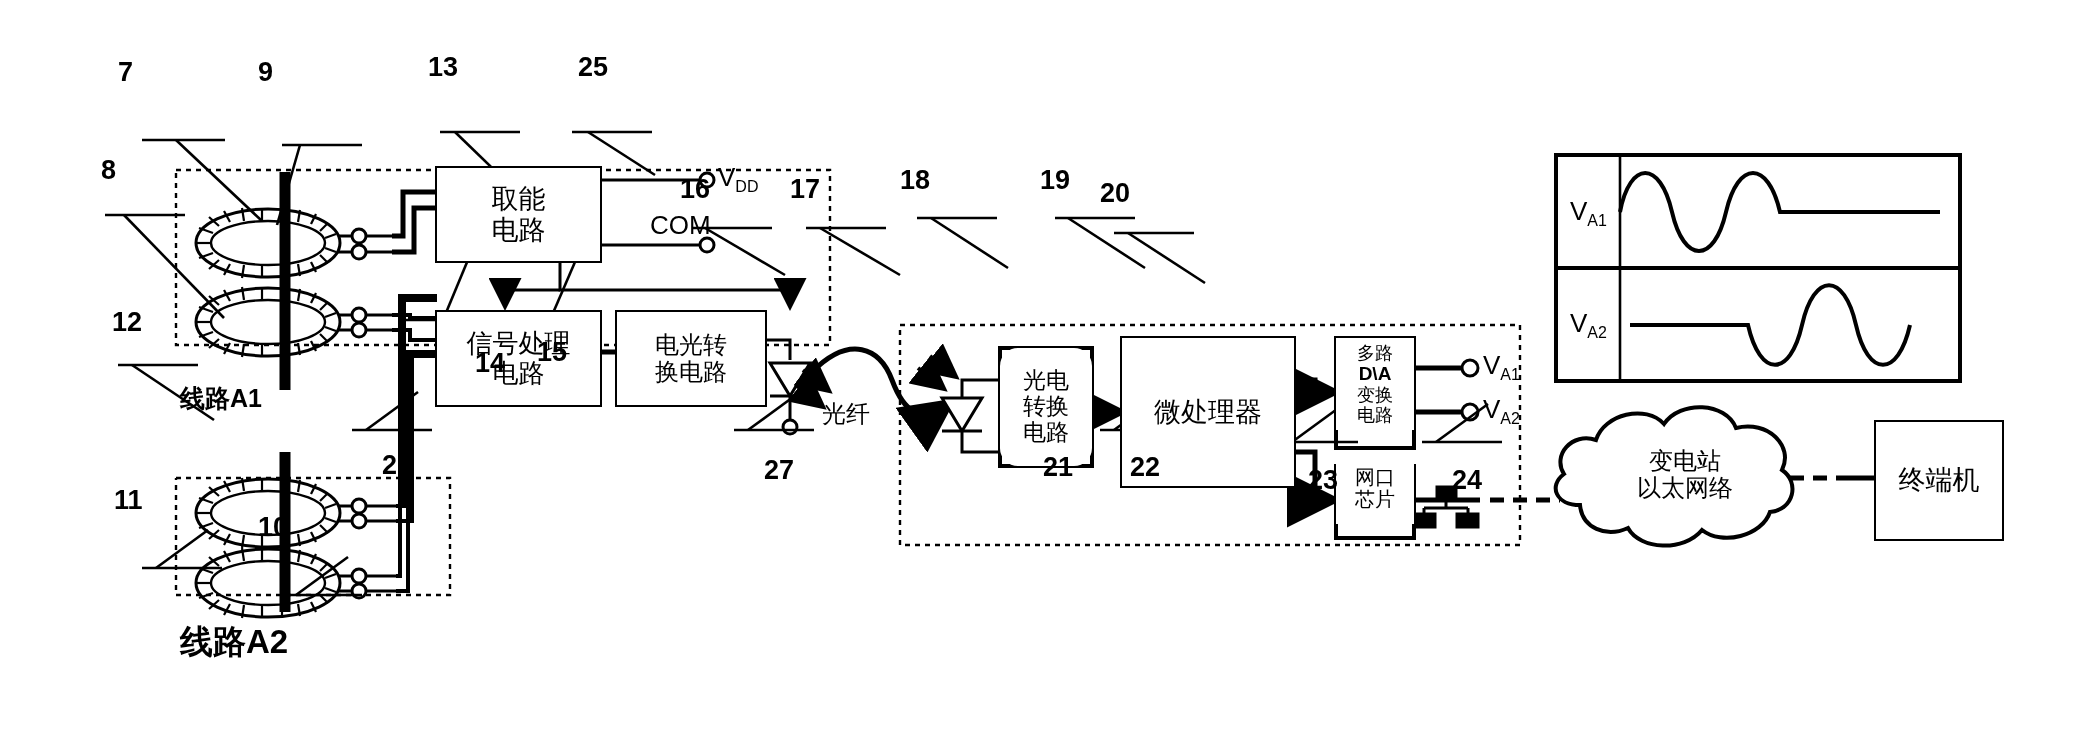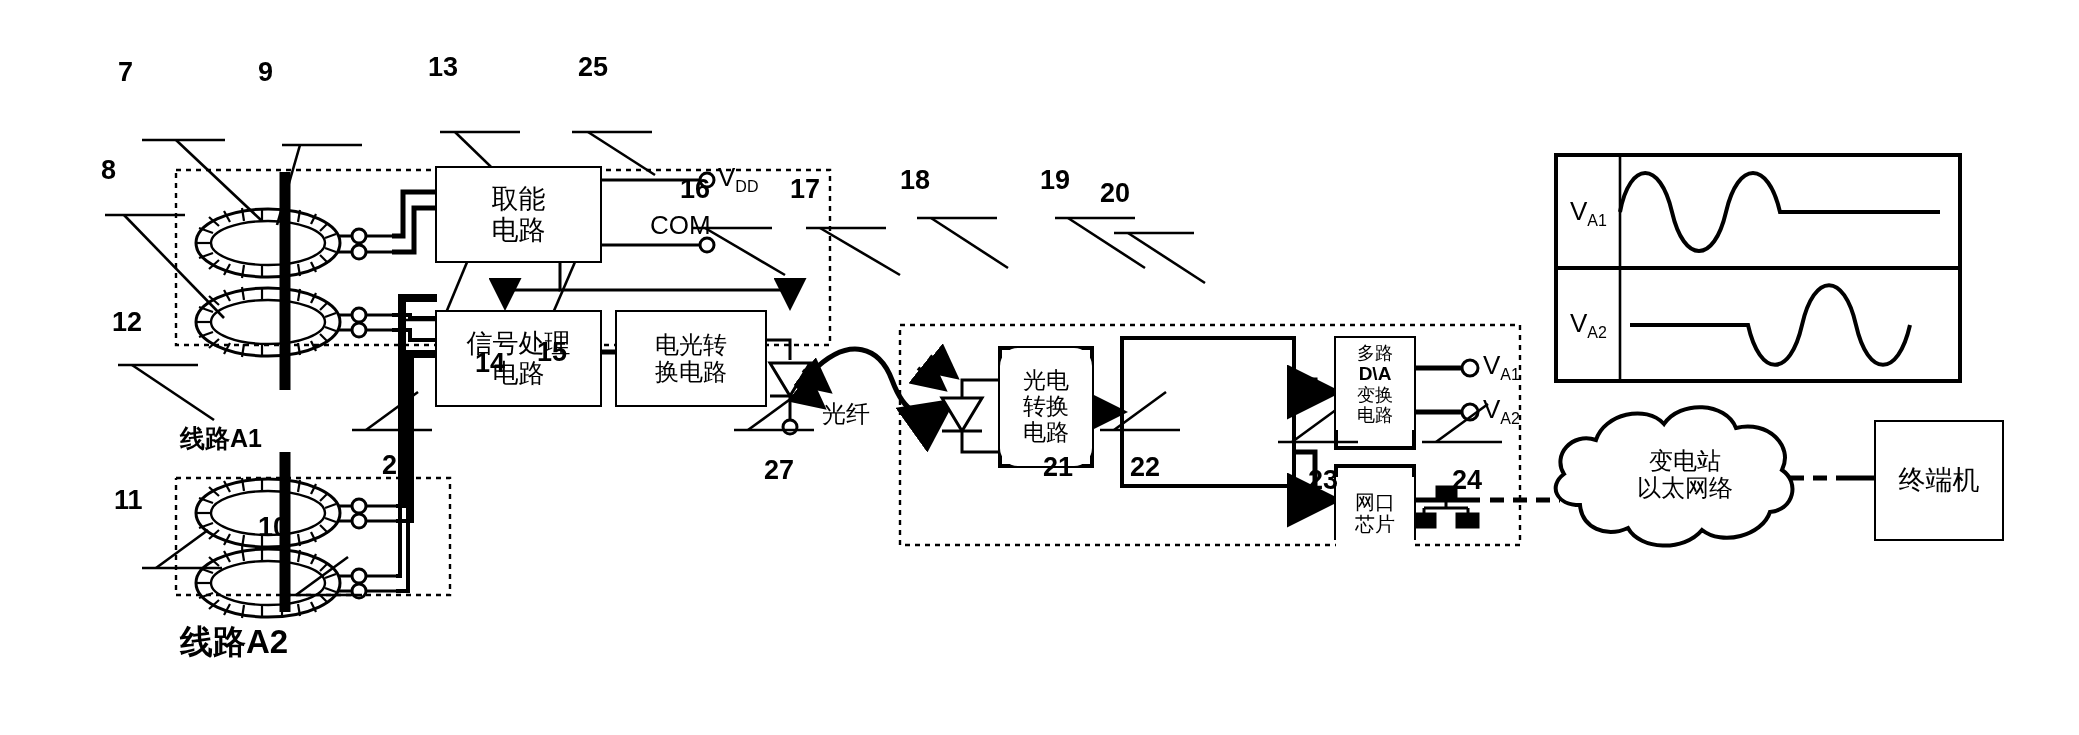--- a/index.html
+++ b/index.html
@@ -410,38 +410,41 @@
   <span>换电路</span>
 </div>
 
 <div class="vlabel" style="left:718px;top:162px;">
   <span>V</span><sub>DD</sub>
 </div>
 <div class="lbl" style="left:650px;top:210px;font-size:26px;">COM</div>
 
 <div class="lbl" style="left:822px;top:398px;font-size:24px;">光纤</div>
 
-<div class="lbl bold-cn" style="left:180px;top:382px;font-size:25px;margin-top:40px;">线路A1</div>
+<div class="lbl bold-cn" style="left:180px;top:382px;font-size:25px;">线路A1</div>
 <div class="lbl bold-cn" style="left:180px;top:620px;font-size:33px;">线路A2</div>
 
 <div class="cnbox" style="left:1000px;top:348px;width:92px;height:118px;font-size:23px;border-radius:18px;">
   <span>光电</span>
   <span>转换</span>
   <span>电路</span>
 </div>
 
+<div class="cnbox" style="left:1122px;top:338px;width:172px;height:148px;font-size:27px;">
+  <span>微处理器</span>
+</div>
 
 <div class="cnbox" style="left:1336px;top:338px;width:78px;height:92px;font-size:18px;">
   <span>多路</span>
   <span style="font-weight:bold;font-size:19px;">D\A</span>
   <span>变换</span>
   <span>电路</span>
 </div>
 
-<div class="cnbox" style="left:1336px;top:477px;width:78px;height:72px;font-size:20px;">
+<div class="cnbox" style="left:1336px;top:452px;width:78px;height:72px;font-size:20px;">
   <span>网口</span>
   <span>芯片</span>
 </div>
 
 <div class="vlabel" style="left:1483px;top:350px;">
   <span>V</span><sub>A1</sub>
 </div>
 <div class="vlabel" style="left:1483px;top:394px;">
   <span>V</span><sub>A2</sub>
 </div>

